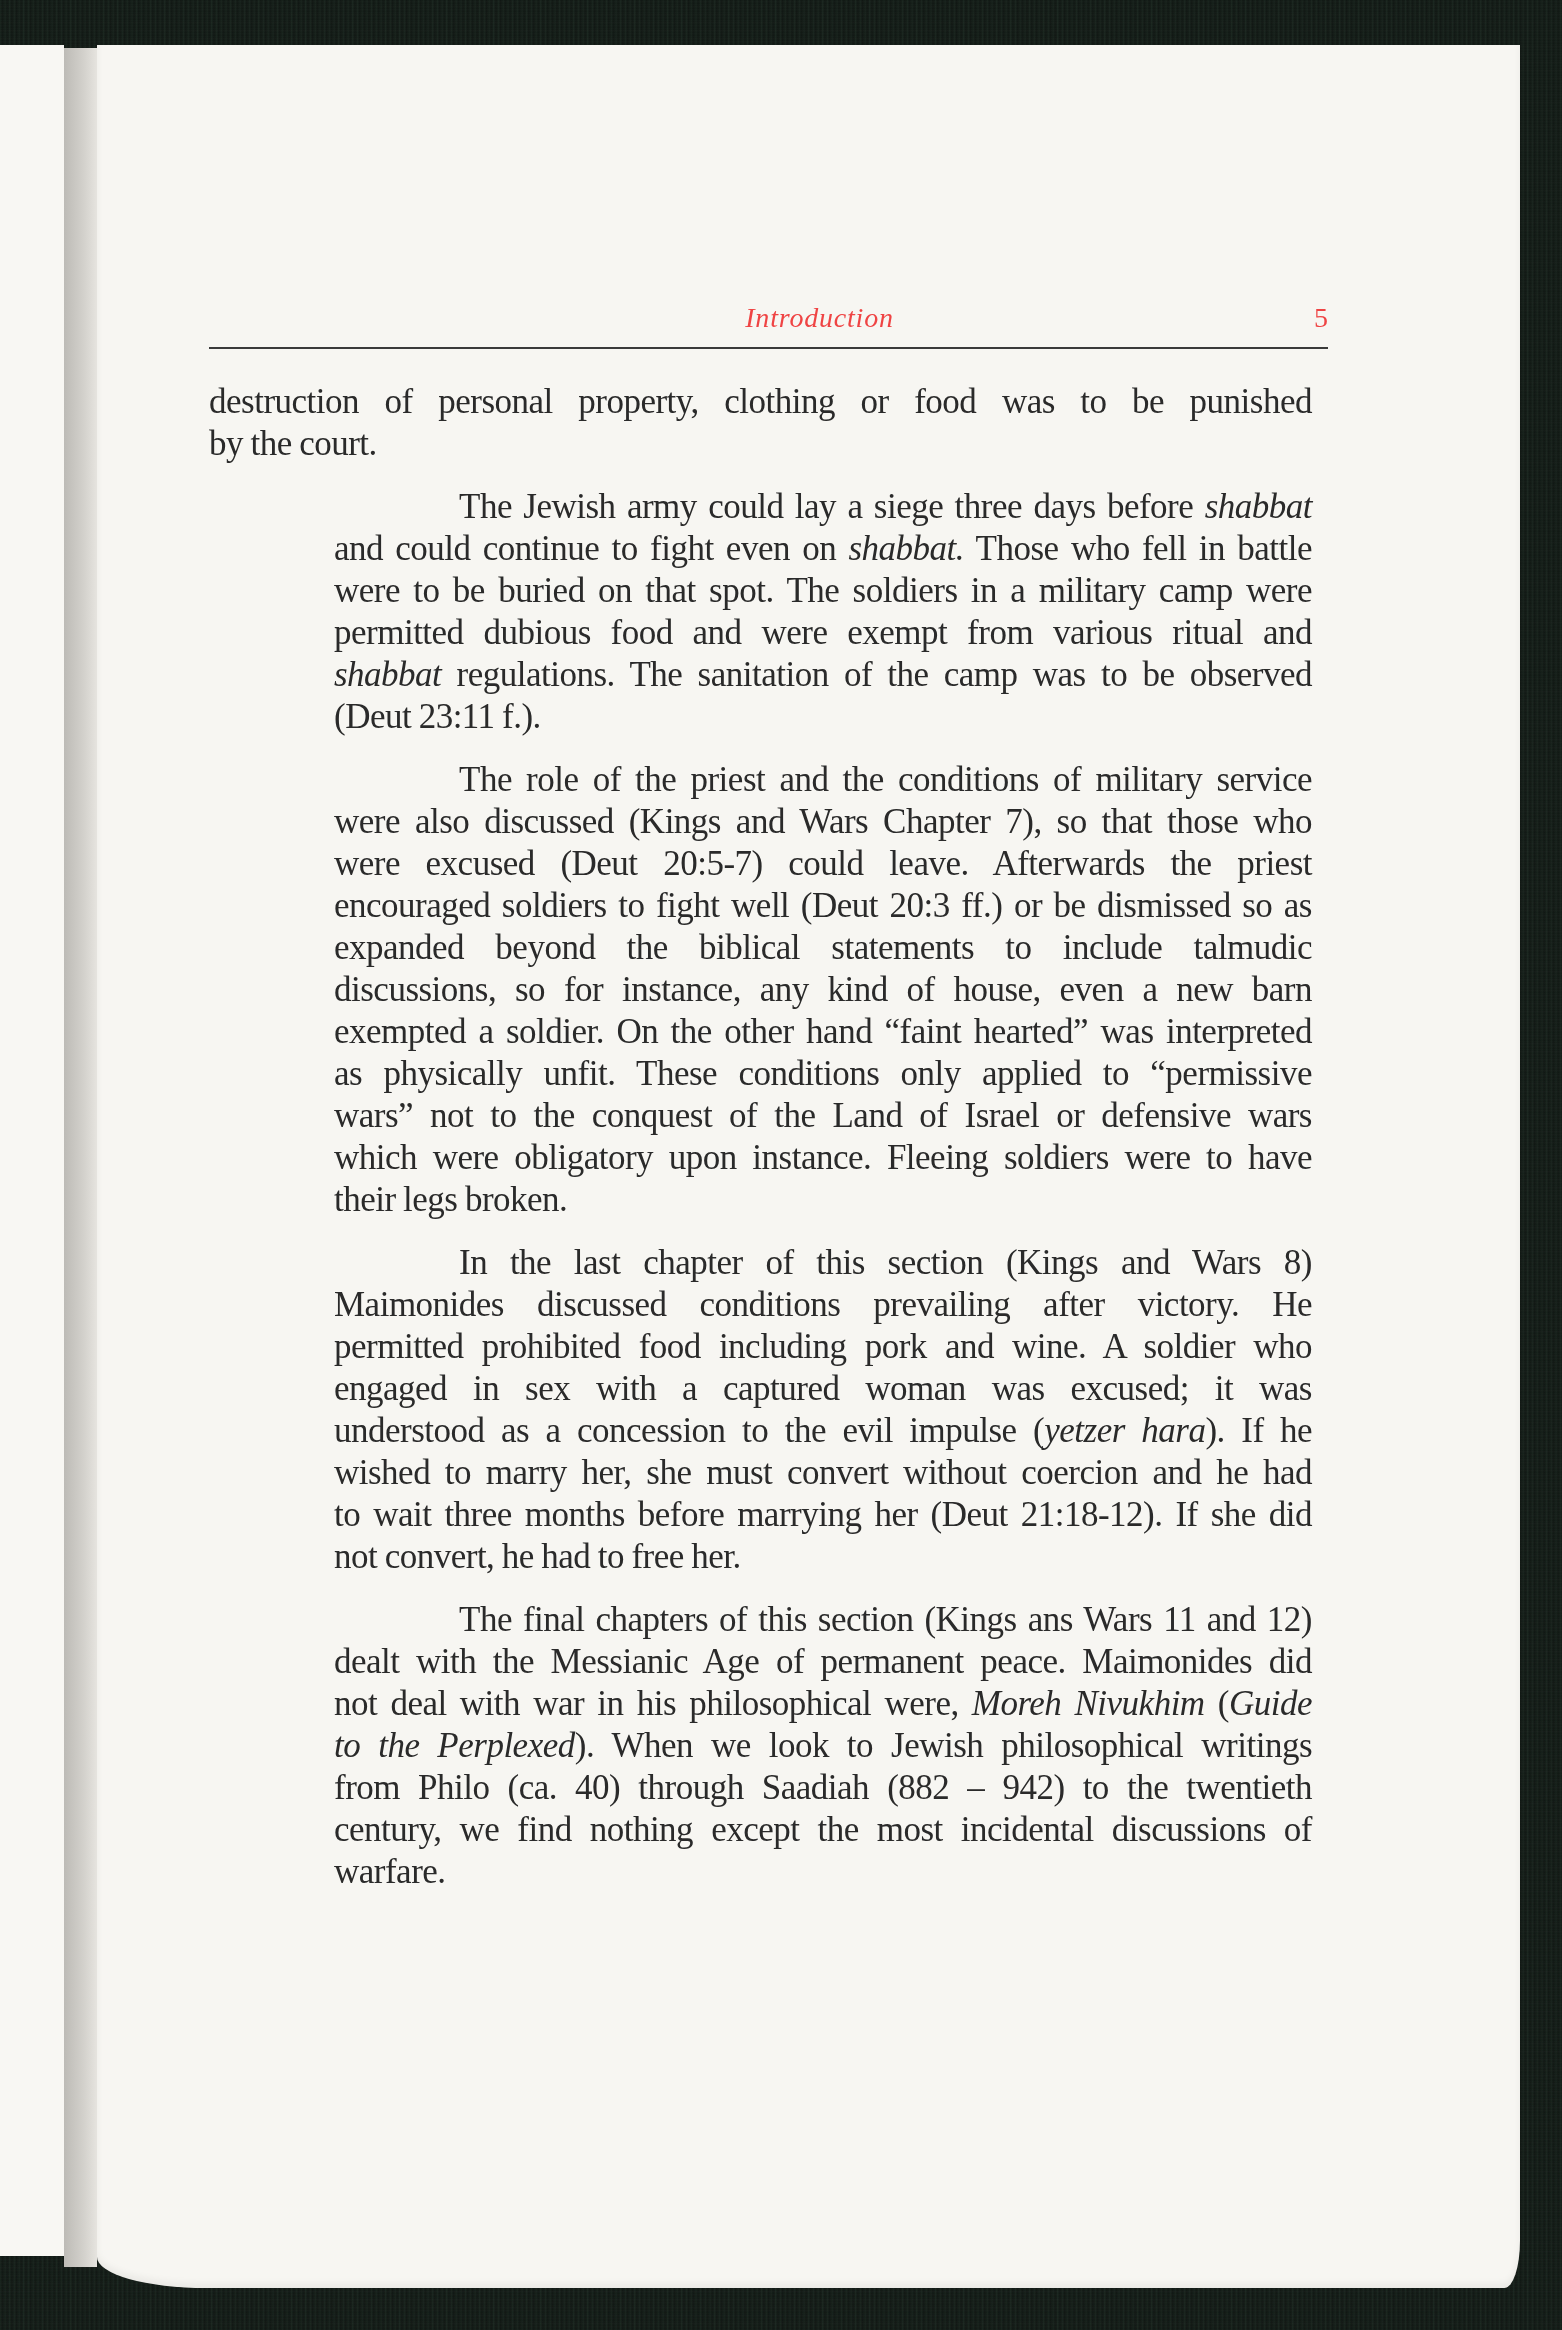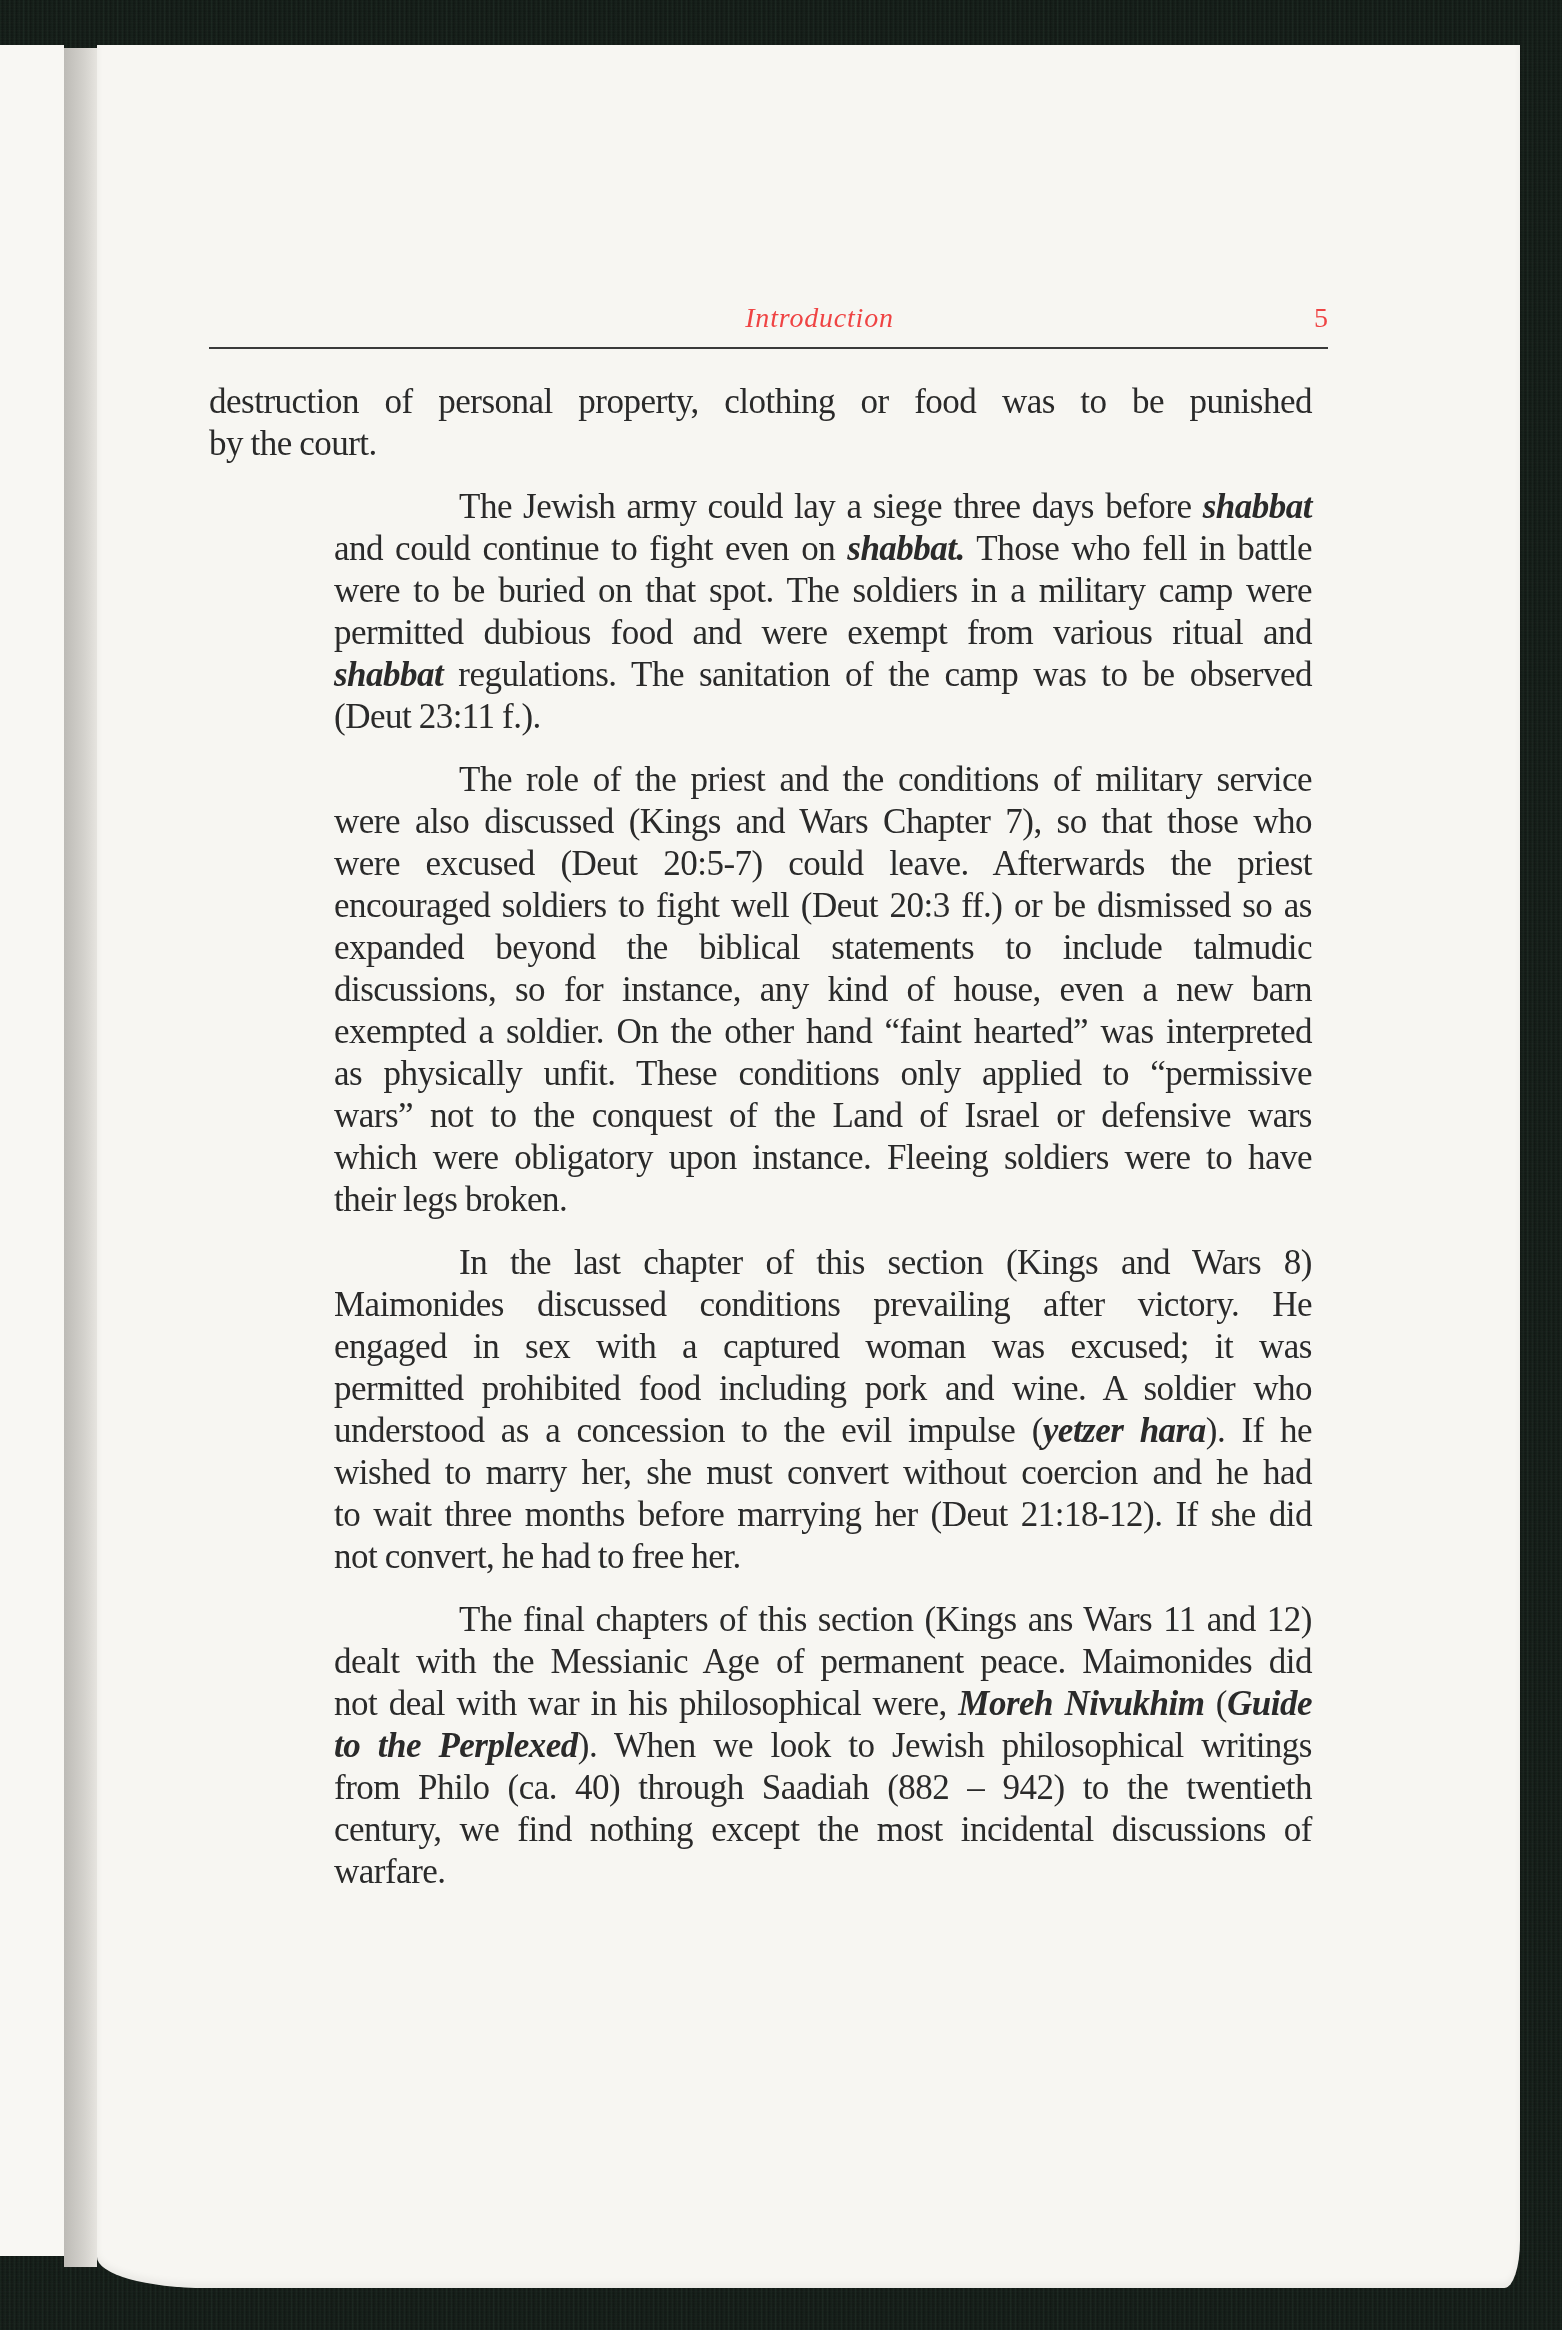--- a/index.html
+++ b/index.html
@@ -93,21 +93,20 @@
   }
   .para {
     margin: 0 16px 21px 0;
     text-indent: 0;
   }
   .para.indent {
     text-indent: 125px;
   }
   .para em {
     font-style: italic;
-    font-weight: bold;
   }
   .line {
     display: block;
     text-align-last: justify;
     white-space: nowrap;
   }
   .line.last {
     text-align-last: left;
   }
 </style>
@@ -146,22 +145,22 @@
       <span class="line"><span>discussions, so for instance, any kind of house, even a new barn</span></span>
       <span class="line"><span>exempted a soldier. On the other hand “faint hearted” was interpreted</span></span>
       <span class="line"><span>as physically unfit. These conditions only applied to “permissive</span></span>
       <span class="line"><span>wars” not to the conquest of the Land of Israel or defensive wars</span></span>
       <span class="line"><span>which were obligatory upon instance.  Fleeing soldiers were to have</span></span>
       <span class="line last"><span>their legs broken.</span></span>
     </div>
     <div class="para indent">
       <span class="line" style="padding-left: 125px;"><span>In the last chapter of this section (Kings and Wars 8)</span></span>
       <span class="line"><span>Maimonides discussed conditions prevailing after  victory.  He</span></span>
+      <span class="line"><span>permitted prohibited food including pork and wine.  A soldier who</span></span>
       <span class="line"><span>engaged in sex with a captured woman was excused; it was</span></span>
-      <span class="line"><span>permitted prohibited food including pork and wine.  A soldier who</span></span>
       <span class="line"><span>understood as a concession to the evil impulse (</span><em>yetzer hara</em><span>).  If he</span></span>
       <span class="line"><span>wished to marry her, she must convert without coercion and he had</span></span>
       <span class="line"><span>to wait three months before marrying her (Deut 21:18-12).  If she did</span></span>
       <span class="line last"><span>not convert, he had to free her.</span></span>
     </div>
     <div class="para indent">
       <span class="line" style="padding-left: 125px;"><span>The final chapters of this section (Kings ans Wars 11 and 12)</span></span>
       <span class="line"><span>dealt with the Messianic Age of permanent peace.  Maimonides did</span></span>
       <span class="line"><span>not deal with war in his philosophical were, </span><em>Moreh Nivukhim</em><span> (</span><em>Guide</em></span>
       <span class="line"><em>to the Perplexed</em><span>). When we look to Jewish  philosophical writings</span></span>

